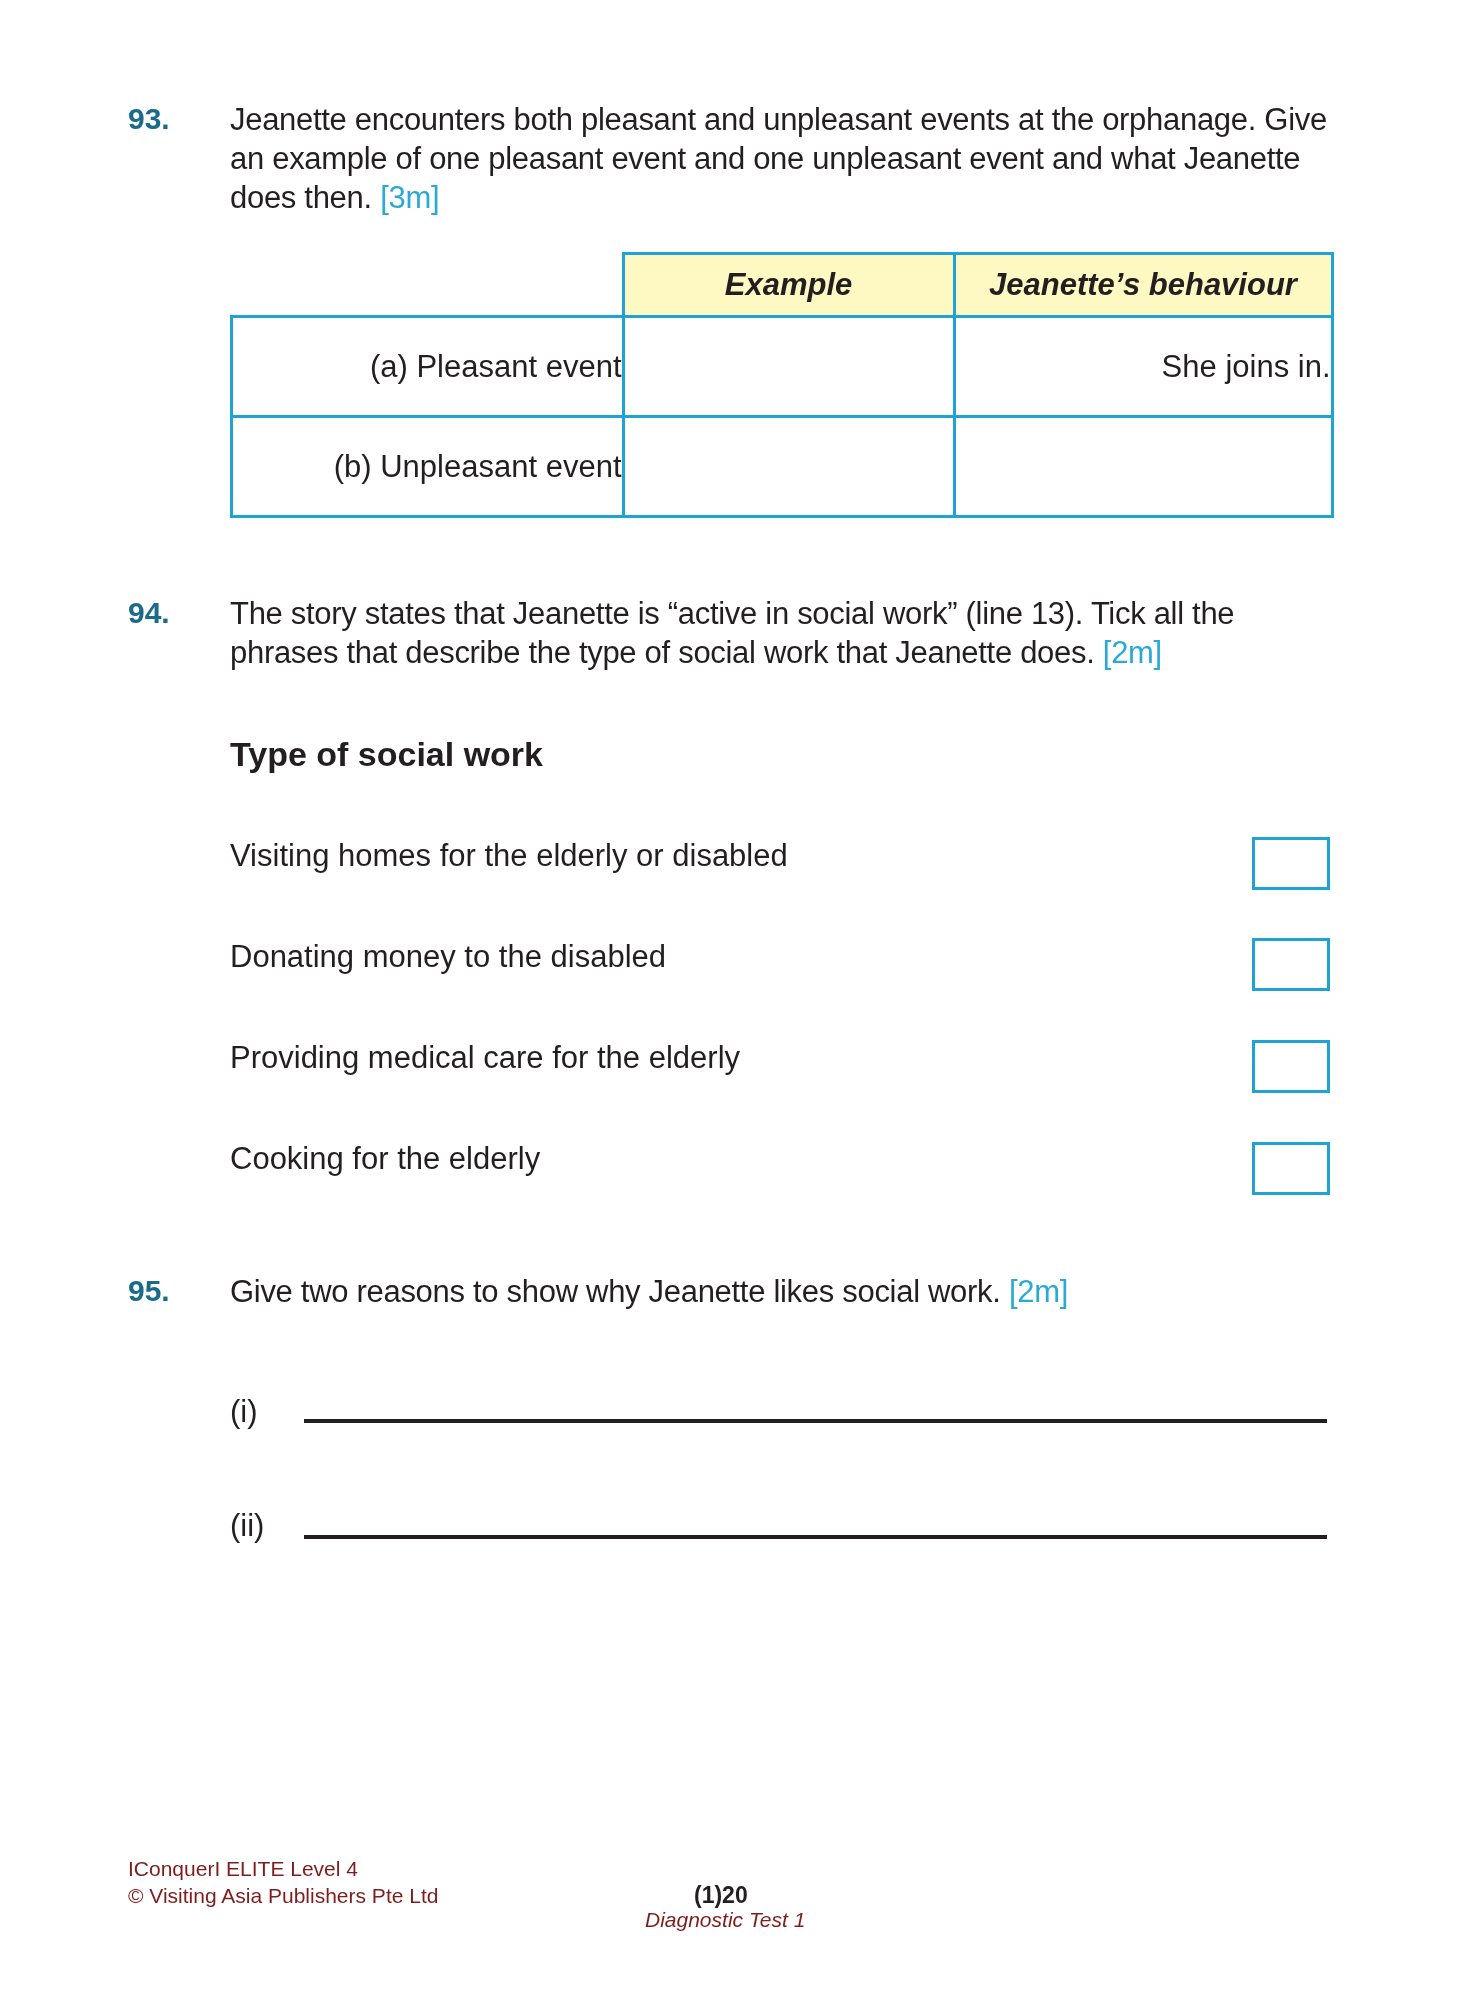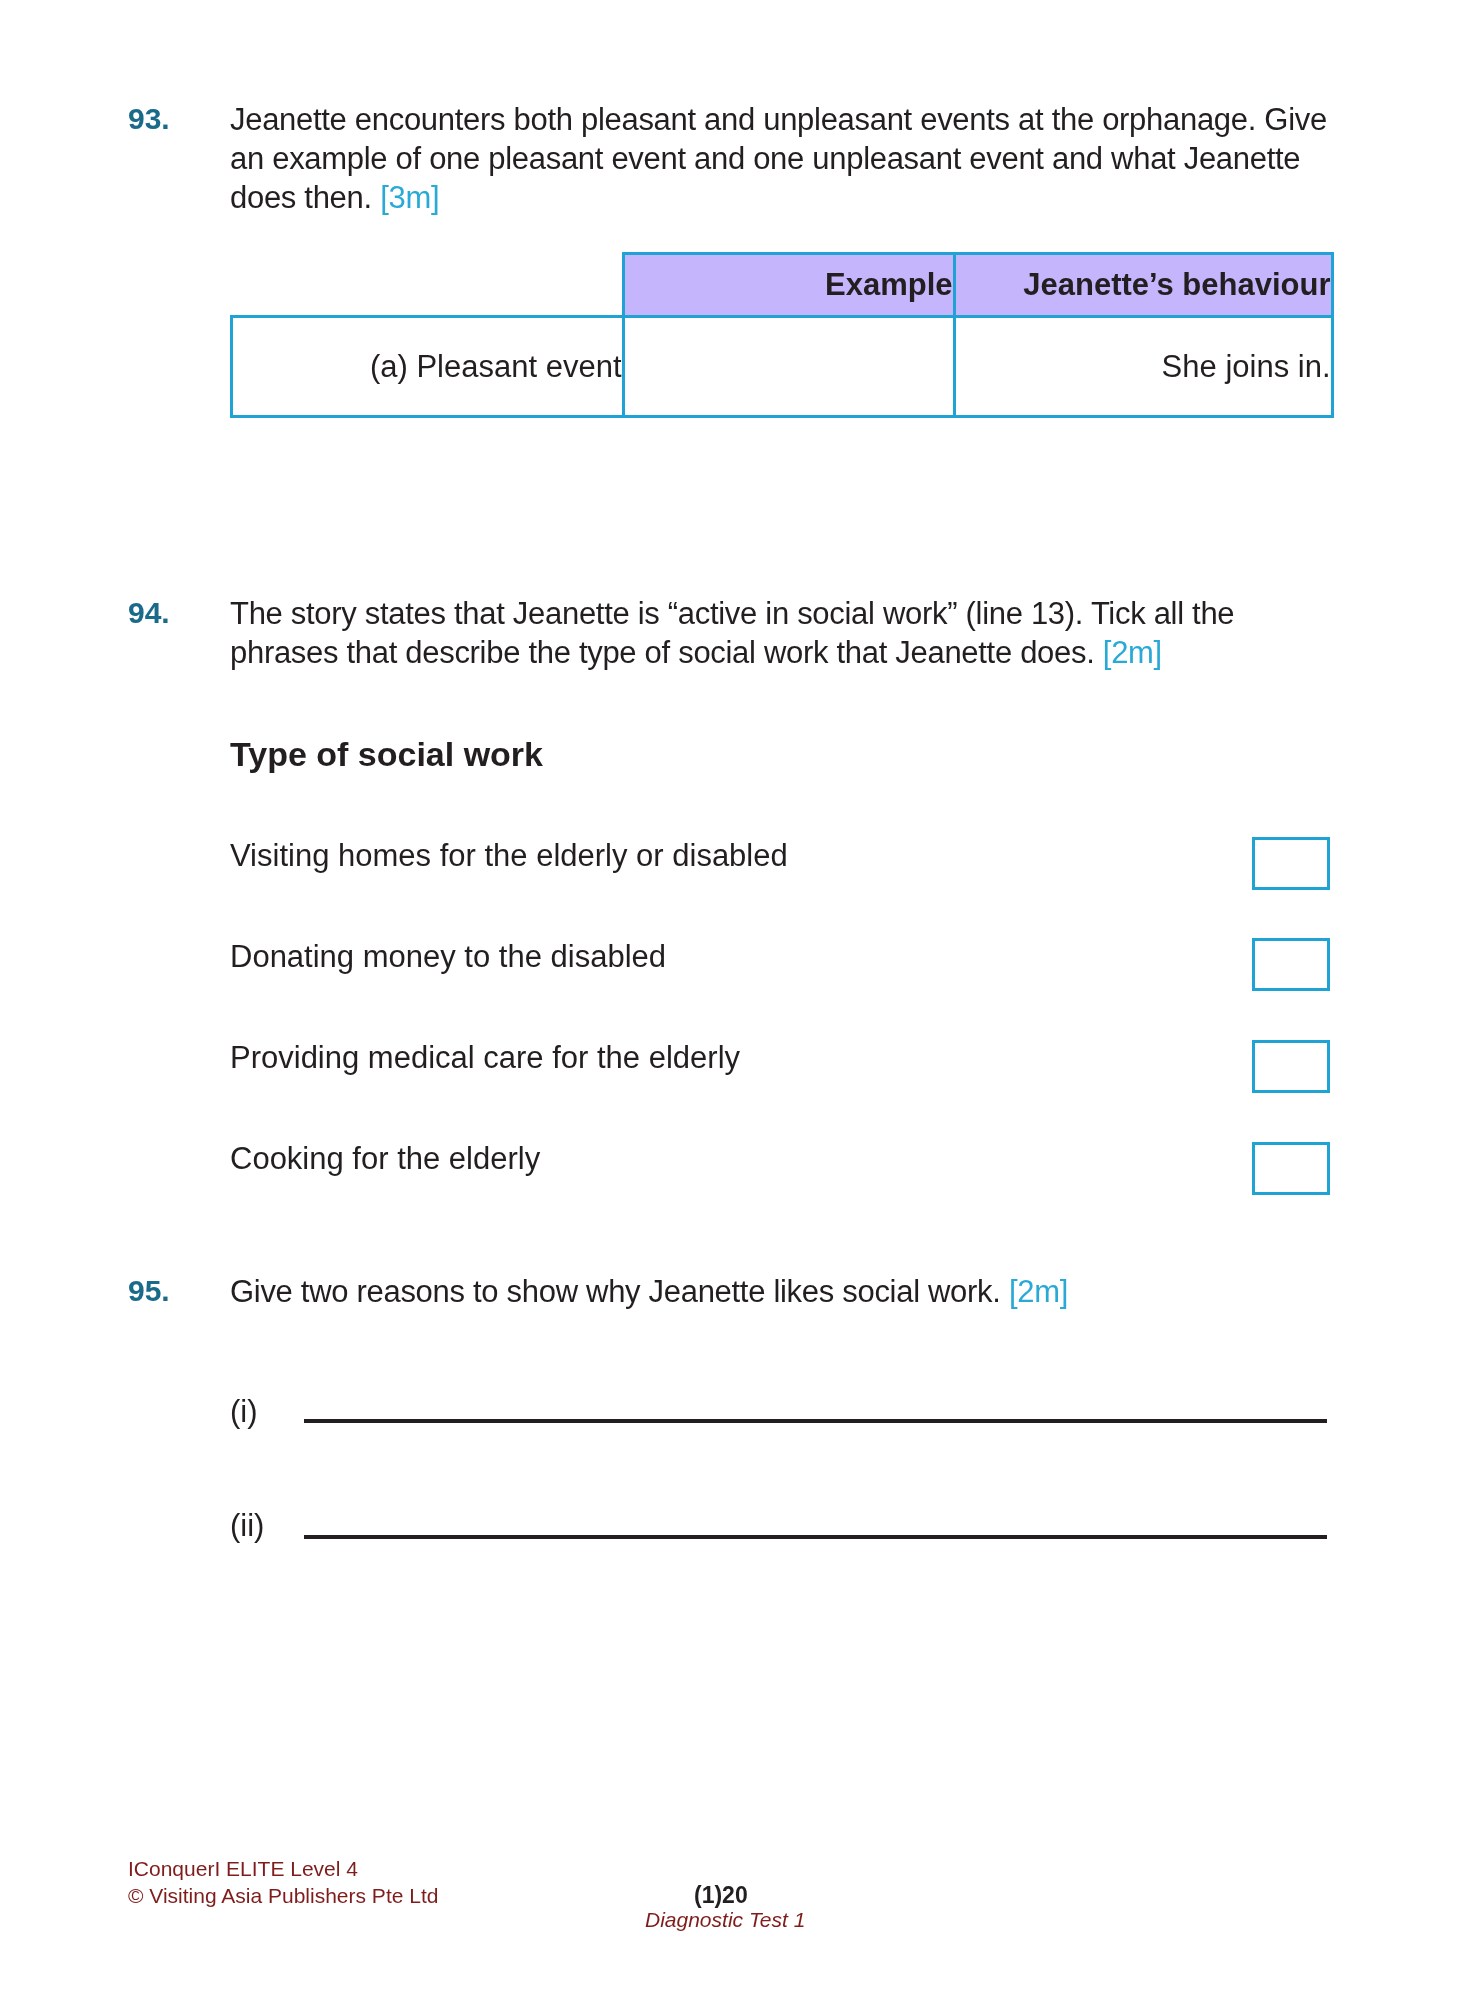--- a/index.html
+++ b/index.html
@@ -3,21 +3,21 @@
 <meta charset="utf-8">
 <style>
   html,body{margin:0;padding:0;background:#ffffff;}
   body{width:1460px;height:2010px;position:relative;overflow:hidden;
        font-family:"Liberation Sans", sans-serif;color:#231f20;}
   .qnum{position:absolute;left:128px;font-weight:bold;font-size:30px;color:#1a6a8a;}
   .qtext{position:absolute;left:230px;width:1105px;font-size:31px;line-height:39px;color:#231f20;letter-spacing:-0.3px;}
   .marks{color:#29a9d6;}
   table.t{position:absolute;left:230px;top:252px;border-collapse:collapse;}
   table.t td{border:3px solid #1fa3d4;font-size:31px;padding:0 0 0 10px;color:#231f20;text-align:right;}
-  table.t td.h{background:#c4b5fd;font-weight:bold;text-align:right;padding:0;}
+  table.t td.h{background:#fef9c3;font-weight:bold;text-align:center;padding:0;font-style:italic;}
   table.t td.blank{border-top:none;border-left:none;}
   .stitle{position:absolute;left:230px;top:735px;font-size:34px;font-weight:bold;}
   .opt{position:absolute;left:230px;font-size:31px;text-align:center;}
   .cb{position:absolute;left:1252px;width:72px;height:47px;border:3px solid #1fa3d4;background:#fff;}
   .rlabel{position:absolute;left:230px;font-size:31px;}
   .rline{position:absolute;left:304px;width:1023px;height:4px;background:#231f20;}
   .foot{position:absolute;font-size:21px;color:#7f1d1d;}
 </style>
 </head>
 <body>
@@ -32,20 +32,25 @@
   <tbody>
       <tr style="height:63px;">
     <td class="blank" style="width:380px;"></td>
     <td class="h" style="width:328px;">Example</td>
     <td class="h" style="width:375px;">Jeanette’s behaviour</td>
   </tr>
   <tr style="height:100px;">
     <td>(a)  Pleasant event</td>
     <td></td>
     <td>She joins in.</td>
+  </tr>
+  <tr style="height:100px;">
+    <td>(b)  Unpleasant event</td>
+    <td></td>
+    <td></td>
   </tr>
 </tbody>
   </table>
 
 <div class="qnum" style="top:596px;">94.</div>
 <div class="qtext" style="top:594px;">
   <span>The story states that Jeanette is “active in social work” (line 13). Tick all the phrases that describe the type of social work that Jeanette does.</span>
   <span class="marks">[2m]</span>
 </div>
 <div class="stitle">Type of social work</div>

